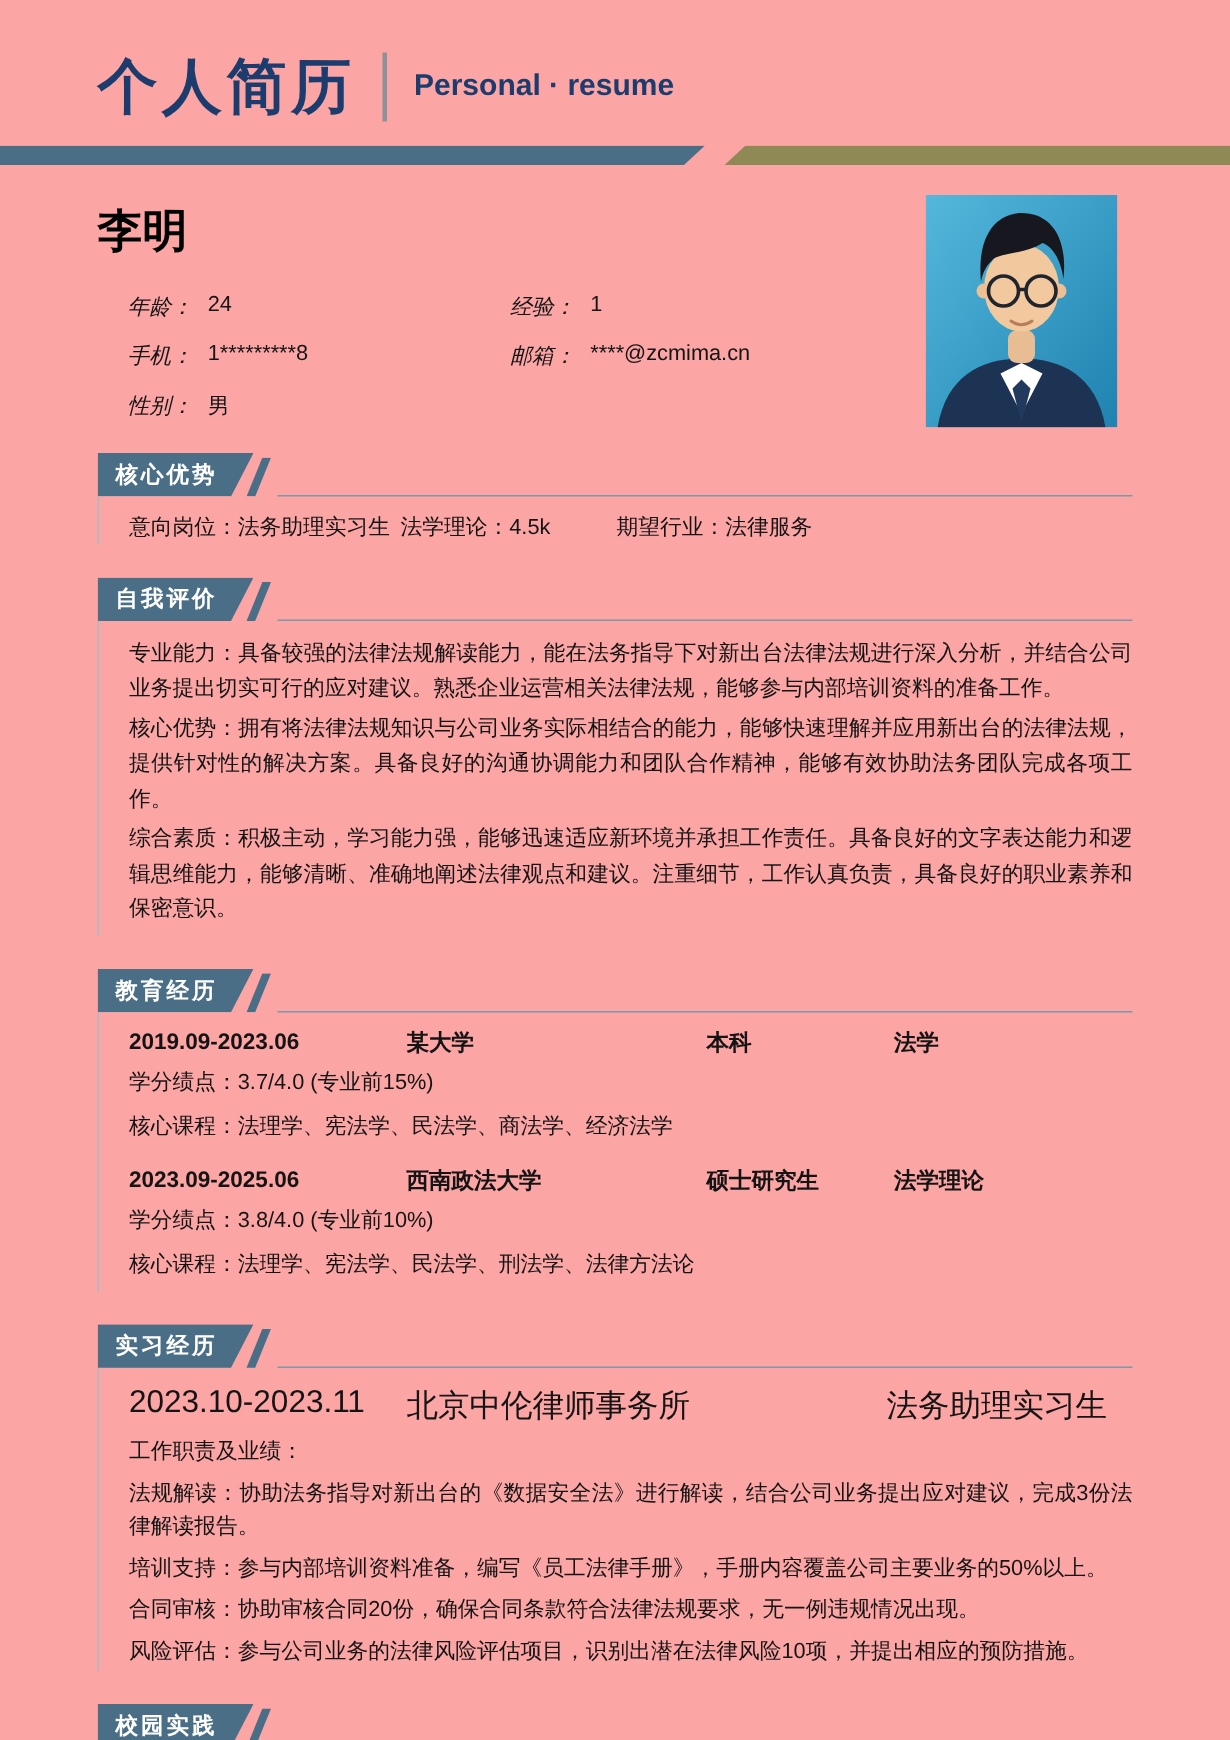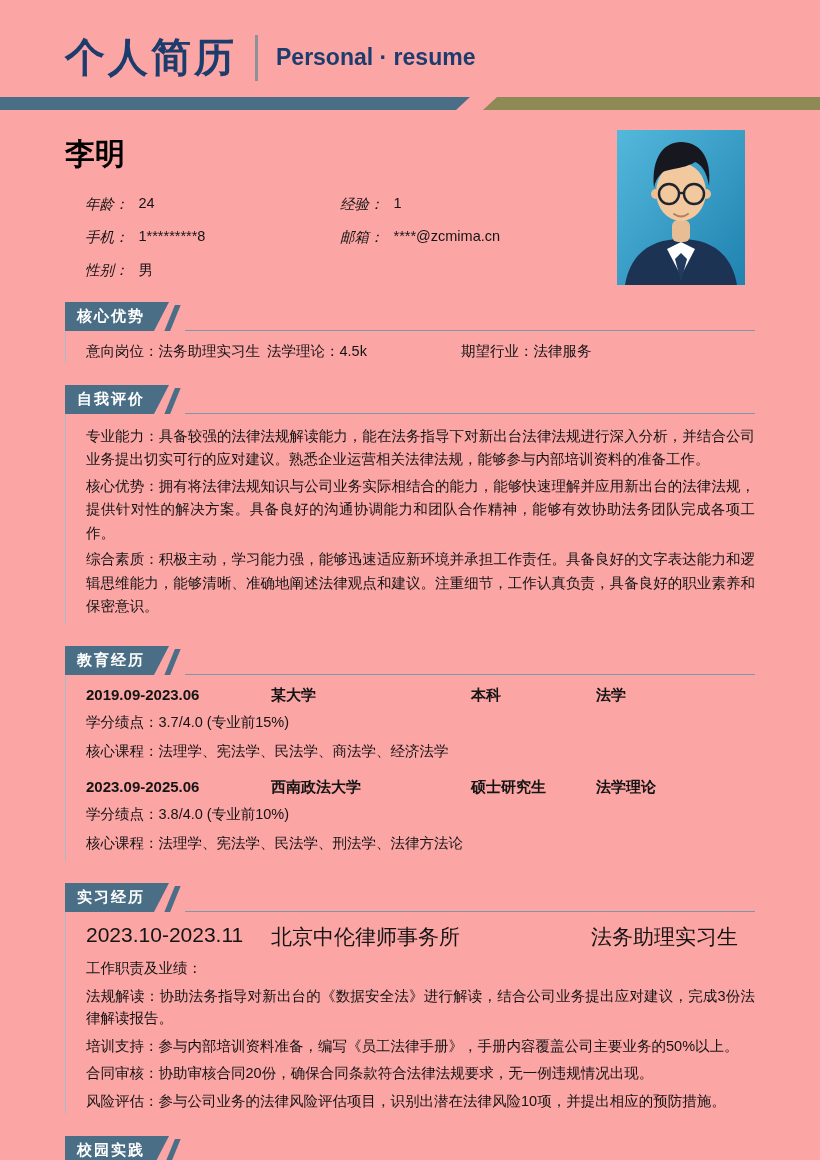--- a/index.html
+++ b/index.html
@@ -8,21 +8,21 @@
     position:relative; width:820px; height:1160px; overflow:hidden;
     background:#fca5a5; color:#141414;
     font-family:"Liberation Sans","DejaVu Sans",sans-serif;
     font-size:14.5px;
   }
   
   .top { padding:30px 65px 0 65px; }
   .title-row { display:flex; align-items:center; gap:18px; }
   .cn-title { font-size:40px; font-weight:bold; color:#1c3c6e; letter-spacing:3px; }
   .v-divider { width:3px; height:46px; background:#8d9299; }
-  .en-title { font-size:23px; font-weight:bold; color:#1c3c6e; }
+  .en-title { font-size:20px; font-weight:bold; color:#1c3c6e; }
   .band { position:relative; height:13px; margin-top:12px; width:100%; }
   .band-dark {
     position:absolute; left:0; top:0; width:470px; height:100%;
     background:#4b6e87; clip-path:polygon(0 0,100% 0,calc(100% - 14px) 100%,0 100%);
   }
   .band-olive {
     position:absolute; left:483px; right:0; top:0; height:100%;
     background:#8f8a55; clip-path:polygon(14px 0,100% 0,100% 100%,0 100%);
   }
   
@@ -43,21 +43,21 @@
   }
   .banner-tail {
     width:24px; height:26px; background:#4b6e87; margin-left:-8px;
     clip-path:polygon(58% 0,82% 0,38% 100%,14% 100%);
   }
   .head-rule { flex:1; height:1px; background:#7d98a8; }
   .sec-body { border-left:1px solid #a8bac6; padding:11px 0 2px 20px; }
   
   .intent-line { display:flex; }
   .gap-sm { margin-left:7px; }
-  .gap-lg { margin-left:94px; }
+  .gap-lg { margin-left:44px; }
   
   .para { line-height:1.62; margin-bottom:3px; text-align:justify; }
   
   .edu-entry { margin-bottom:16px; }
   .edu-entry:last-child { margin-bottom:4px; }
   .edu-head { display:grid; grid-template-columns:185px 200px 125px auto; font-weight:bold; font-size:15px; }
   .detail-line { margin-top:7px; line-height:1.5; }
   
   .exp-head { display:grid; grid-template-columns:185px 320px auto; font-weight:normal; font-size:21px; }
   .bullet { margin-top:5px; line-height:1.55; text-align:justify; }

